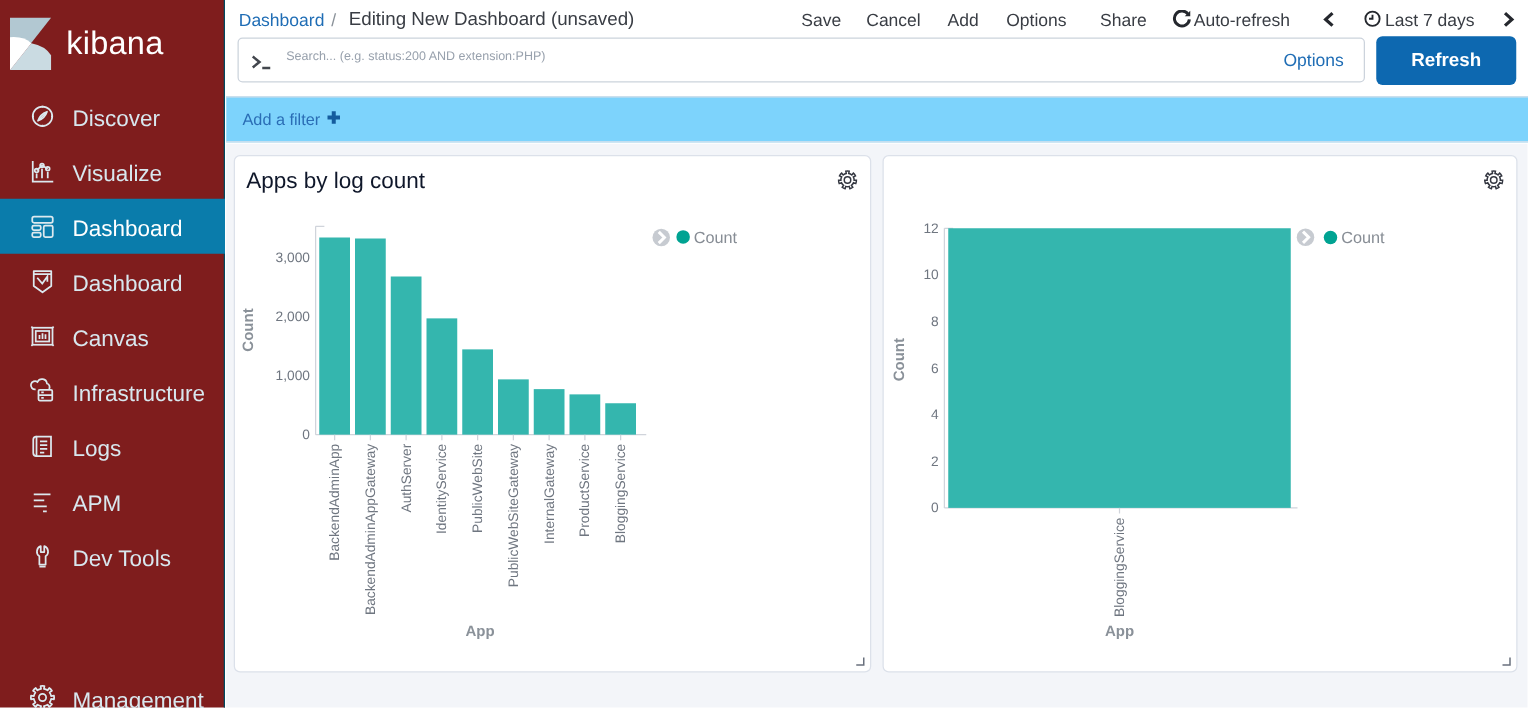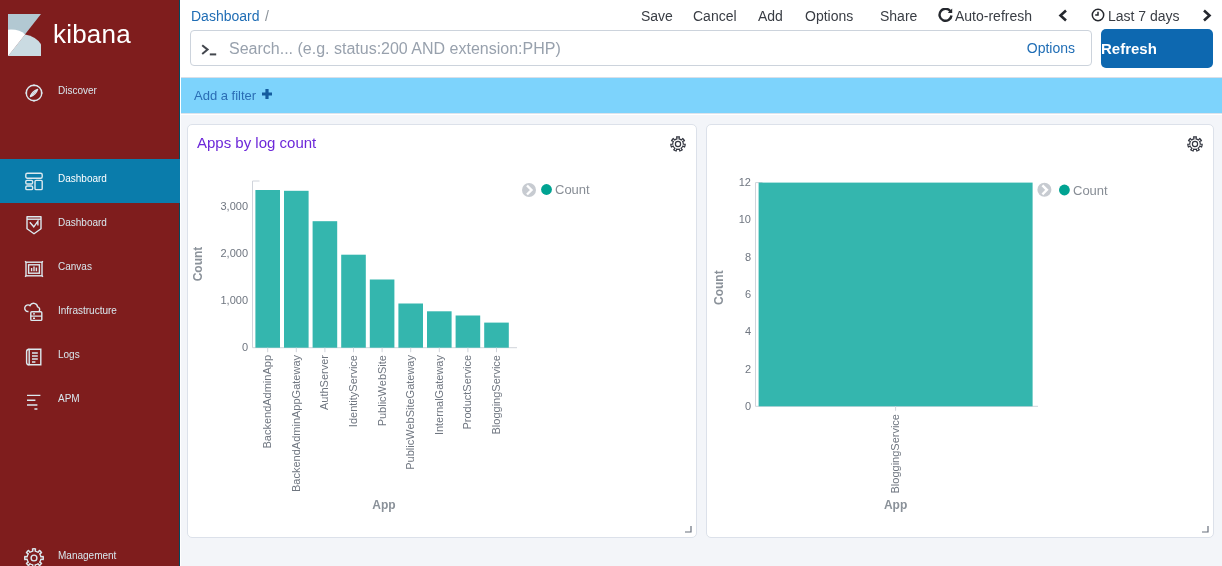--- a/index.html
+++ b/index.html
@@ -1,55 +1,66 @@
 <!DOCTYPE html>
 <html><head><meta charset="utf-8"><style>
 *{margin:0;padding:0;box-sizing:border-box}
 html,body{width:1222px;height:566px;overflow:hidden;font-family:"Liberation Sans",sans-serif;background:#fff}
 #side{position:absolute;left:0;top:0;width:180px;height:566px;background:#7f1d1d;border-right:1px solid #014a60}
 #logo{position:absolute;left:8px;top:14px}
 #logotext{position:absolute;left:53px;top:19px;color:#fff;font-size:26px;letter-spacing:.2px}
-.nav{position:absolute;left:0;width:180px;height:44px;color:#d8e7ee;font-size:10px}
+.nav{position:absolute;left:0;width:180px;height:44px;color:#d8e7ee;font-size:18px}
 .nav.sel{background:#0a7cab;color:#fff}
 .nav .nico{position:absolute;left:23px;top:11px}
 .nav span{position:absolute;left:58px;top:14px}
 #main{position:absolute;left:181px;top:0;width:1041px;height:566px;background:#fff}
 .tlink{position:absolute;top:8px;font-size:14px;color:#393d44}
 #crumb1{position:absolute;left:10px;top:8px;font-size:14px;color:#1f6db5}
 #crumbsep{position:absolute;left:84px;top:8px;font-size:14px;color:#8a9199}
 #crumb2{position:absolute;left:98px;top:7px;font-size:15px;color:#393d44}
 #searchbox{position:absolute;left:9px;top:30px;width:902px;height:36px;background:#fff;border:1px solid #ccd3dc;border-radius:4px}
 #sprompt{position:absolute;left:10px;top:13px}
-#sph{position:absolute;left:38px;top:9px;font-size:16px;color:#98a1ad}
+#sph{position:absolute;left:38px;top:9px;font-size:10px;color:#98a1ad}
 #soptions{position:absolute;right:16px;top:9px;font-size:14px;color:#1f6db5}
-#refreshbtn{position:absolute;left:920px;top:29px;width:112px;height:39px;background:#0d68b0;border-radius:5px;color:#fff;font-size:15px;font-weight:bold;line-height:39px}
+#refreshbtn{position:absolute;left:920px;top:29px;width:112px;height:39px;background:#0d68b0;border-radius:5px;color:#fff;font-size:15px;font-weight:bold;text-align:center;line-height:39px}
 #filterbar{position:absolute;left:0;top:77px;width:1146px;height:37px;background:#7dd3fc;border-top:1px solid #d9dfe8;border-bottom:1px solid #dde3ec}
 #addfilter{position:absolute;left:13px;top:10px;font-size:13px;color:#2a6db5}
 #dash{position:absolute;left:0;top:115px;width:1041px;height:451px;background:#f3f5f9}
 .panel{position:absolute;top:9px;height:414px;background:#fff;border:1px solid #dce1ea;border-radius:5px}
-.ptitle{position:absolute;left:9px;top:9px;font-size:15px;color:#6d28d9}
+.ptitle{position:absolute;left:9px;top:9px;font-size:18px;color:#0f172a}
 .gear{position:absolute;right:10px;top:11px}
 .rsz{position:absolute;right:4px;bottom:4px}
 </style></head><body>
 <div id="side">
   <svg id="logo" width="33" height="42" viewBox="0 0 33 42">
     <path d="M0,0 H33 L0,42 Z" fill="#b2c8d2"></path>
     <path d="M17,20.6 L0,42 H33 V30.3 Q28,22.6 17,20.6 Z" fill="#cadbe2"></path>
     <path d="M0,15.7 Q11.5,14.8 17,20.6 L0,42 Z" fill="#fff"></path>
   </svg>
   <div id="logotext">kibana</div>
   <div class="nav" style="top:71px">
       <svg class="nico" width="22" height="22" viewBox="0 0 22 22">
         <circle cx="11" cy="11" r="7.8" fill="none" stroke="#dce9ef" stroke-width="1.4"></circle>
         <path d="M11,2.6 v1.6 M11,17.8 v1.6 M2.6,11 h1.6 M17.8,11 h1.6" fill="none" stroke="#dce9ef" stroke-width="1.4"></path>
         <path d="M7.4,14.6 C8.6,10.8 10.4,8.9 14.6,7.4 C13.4,11.2 11.6,13.1 7.4,14.6 Z" fill="none" stroke="#dce9ef" stroke-width="1.4" stroke-linejoin="round"></path>
         <path d="M8.6,13.4 L13.4,8.6" fill="none" stroke="#dce9ef" stroke-width="1.4"></path>
       </svg>
       <span>Discover</span>
     </div>
+    <div class="nav" style="top:115px">
+      <svg class="nico" width="22" height="22" viewBox="0 0 22 22">
+        <path d="M3.2,2.8 V19.2 H19.6" fill="none" stroke="#dce9ef" stroke-width="1.4"></path>
+        <path d="M6.3,12.8 V16.6 M10.6,9 V16.6 M15.2,11.5 V16.6" fill="none" stroke="#dce9ef" stroke-width="1.4"></path>
+        <path d="M6.3,10.3 L10.6,6.4 L15.2,9" fill="none" stroke="#dce9ef" stroke-width="1.4"></path>
+        <circle cx="6.3" cy="10.3" r="1.5" fill="none" stroke="#dce9ef" stroke-width="1.4"></circle>
+        <circle cx="10.6" cy="6.4" r="1.5" fill="none" stroke="#dce9ef" stroke-width="1.4"></circle>
+        <circle cx="15.2" cy="9" r="1.5" fill="none" stroke="#dce9ef" stroke-width="1.4"></circle>
+      </svg>
+      <span>Visualize</span>
+    </div>
     <div class="nav sel" style="top:159px">
       <svg class="nico" width="22" height="22" viewBox="0 0 22 22">
         <rect x="2.8" y="3.2" width="16.4" height="5" rx="1.5" fill="none" stroke="#dce9ef" stroke-width="1.4"></rect>
         <rect x="2.8" y="10.4" width="6.8" height="3.6" rx="1.2" fill="none" stroke="#dce9ef" stroke-width="1.4"></rect>
         <rect x="2.8" y="16" width="6.8" height="3.6" rx="1.2" fill="none" stroke="#dce9ef" stroke-width="1.4"></rect>
         <rect x="12" y="10.4" width="7.2" height="9.2" rx="1.2" fill="none" stroke="#dce9ef" stroke-width="1.4"></rect>
       </svg>
       <span>Dashboard</span>
     </div>
     <div class="nav" style="top:203px">
@@ -84,31 +95,39 @@
         <path d="M9,7 h5.8 M9,10 h5.8 M9,13 h5.8 M9,16 h3.4" fill="none" stroke="#dce9ef" stroke-width="1.4"></path>
       </svg>
       <span>Logs</span>
     </div>
     <div class="nav" style="top:379px">
       <svg class="nico" width="22" height="22" viewBox="0 0 22 22">
         <path d="M4,5.4 h13.4 M4,10.2 h8.4 M4,15 h10.4 M11.4,19 h3" fill="none" stroke="#dce9ef" stroke-width="1.4"></path>
       </svg>
       <span>APM</span>
     </div>
+    <div class="nav" style="top:423px">
+      <svg class="nico" width="22" height="22" viewBox="0 0 22 22">
+        <path d="M9.6,2.9 V7.6 H12.4 V2.9 A4.6,4.6 0 0 1 13.5,11 L13.5,17.6 H8.5 L8.5,11 A4.6,4.6 0 0 1 9.6,2.9 Z" fill="none" stroke="#dce9ef" stroke-width="1.4" stroke-linejoin="round"></path>
+        <path d="M8.5,19.3 h5" fill="none" stroke="#dce9ef" stroke-width="1.4"></path>
+      </svg>
+      <span>Dev Tools</span>
+    </div>
     <div class="nav" style="top:536px">
       <svg class="nico" width="22" height="22" viewBox="0 0 22 22">
         <path d="M9.47,1.83 A9.30,9.30 0 0 1 12.53,1.83 L12.15,4.09 A7.00,7.00 0 0 1 15.07,5.30 L16.41,3.43 A9.30,9.30 0 0 1 18.57,5.59 L16.70,6.93 A7.00,7.00 0 0 1 17.91,9.85 L20.17,9.47 A9.30,9.30 0 0 1 20.17,12.53 L17.91,12.15 A7.00,7.00 0 0 1 16.70,15.07 L18.57,16.41 A9.30,9.30 0 0 1 16.41,18.57 L15.07,16.70 A7.00,7.00 0 0 1 12.15,17.91 L12.53,20.17 A9.30,9.30 0 0 1 9.47,20.17 L9.85,17.91 A7.00,7.00 0 0 1 6.93,16.70 L5.59,18.57 A9.30,9.30 0 0 1 3.43,16.41 L5.30,15.07 A7.00,7.00 0 0 1 4.09,12.15 L1.83,12.53 A9.30,9.30 0 0 1 1.83,9.47 L4.09,9.85 A7.00,7.00 0 0 1 5.30,6.93 L3.43,5.59 A9.30,9.30 0 0 1 5.59,3.43 L6.93,5.30 A7.00,7.00 0 0 1 9.85,4.09 Z" fill="none" stroke="#dce9ef" stroke-width="1.4" stroke-linejoin="round"></path>
         <circle cx="11" cy="11" r="2.9" fill="none" stroke="#dce9ef" stroke-width="1.4"></circle>
       </svg>
       <span>Management</span>
     </div>
 </div>
 <div id="main">
   <div id="crumb1">Dashboard</div>
     <div id="crumbsep">/</div>
+    <div id="crumb2">Editing New Dashboard (unsaved)</div>
   <span class="tlink" style="left:460px">Save</span>
   <span class="tlink" style="left:512px">Cancel</span>
   <span class="tlink" style="left:577px">Add</span>
   <span class="tlink" style="left:624px">Options</span>
   <span class="tlink" style="left:699px">Share</span>
   <svg class="tlink" style="left:757px;top:8px" width="15" height="15" viewBox="0 0 15 15">
       <path d="M12.5,3.4 A6,6 0 1 0 13.5,7.5" fill="none" stroke="#25282e" stroke-width="2.4"></path>
       <path d="M14.2,0.6 L14.2,5 L9.8,5 Z" fill="#25282e"></path>
     </svg>
   <span class="tlink" style="left:774px">Auto-refresh</span>

